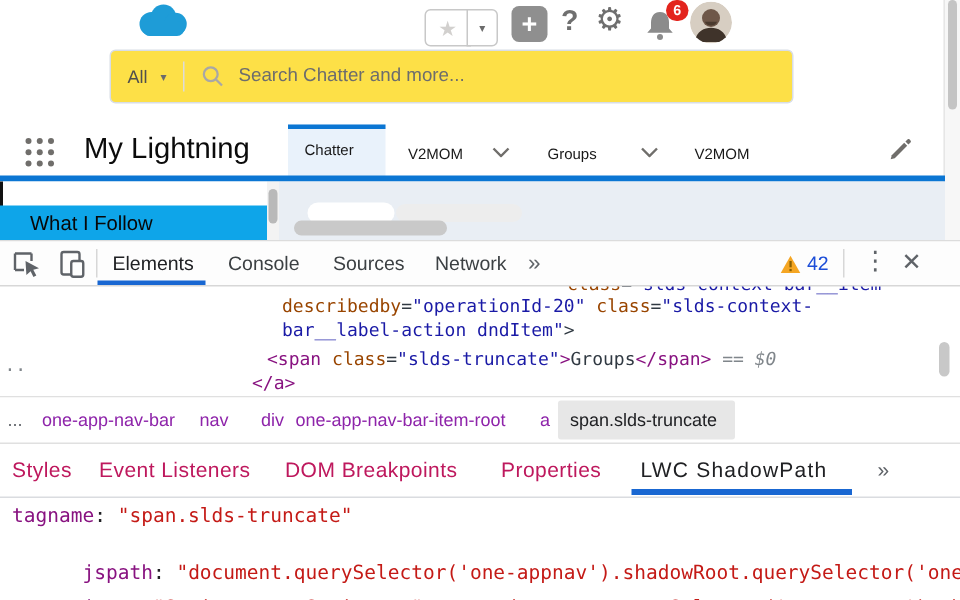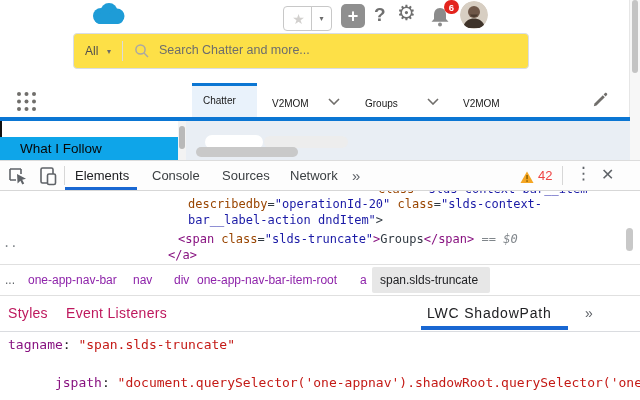--- a/index.html
+++ b/index.html
@@ -104,20 +104,21 @@
           <circle cx="19" cy="4" r="2"></circle>
         <circle cx="4" cy="11.5" r="2"></circle>
           <circle cx="11.5" cy="11.5" r="2"></circle>
           <circle cx="19" cy="11.5" r="2"></circle>
         <circle cx="4" cy="19" r="2"></circle>
           <circle cx="11.5" cy="19" r="2"></circle>
           <circle cx="19" cy="19" r="2"></circle>
       </g>
     </svg>
   </div>
+  <div class="abs" style="left:56px;top:88px;font-size:19.5px;color:#0b0b0b;">My Lightning</div>
 
   <div class="abs chatter-tab" style="left:192px;top:83px;width:65px;height:35px;">
     <span class="nav-tab-label abs" style="left:11px;top:9px;">Chatter</span>
   </div>
   <div class="abs" style="left:272px;top:93px;">
     <span class="nav-tab-label">V2MOM</span>
   </div>
   <svg class="abs" style="left:328px;top:98px;" width="12" height="7" viewBox="0 0 12 7">
     <polyline points="1,1 6,6 11,1" fill="none" stroke="#706e6b" stroke-width="1.6"></polyline>
   </svg>
@@ -173,21 +174,21 @@
   <span class="abs dt-tab" style="left:290px;top:168px;">Network</span>
   <span class="abs dt-tab" style="left:352px;top:167px;font-size:15px;color:#5f6368;">»</span>
 
   <div class="abs" style="left:520px;top:170px;">
     <svg width="14" height="13" viewBox="0 0 14 13">
       <path d="M7 0.5 L13.5 12 L0.5 12 Z" fill="#f5a623"></path>
       <rect x="6.3" y="4" width="1.5" height="4.2" fill="#8a6000"></rect>
       <rect x="6.3" y="9.3" width="1.5" height="1.5" fill="#8a6000"></rect>
     </svg>
   </div>
-  <span class="abs" style="left:538px;top:168px;font-size:13px;color:#ef4444;">42</span>
+  <span class="abs" style="left:538px;top:168px;font-size:13px;color:#1d4ed8;">42</span>
   <div class="abs" style="left:562px;top:166px;width:1px;height:19px;background:#d7d7d7;"></div>
   <span class="abs" style="left:575px;top:163px;font-size:17px;color:#5f6368;">⋮</span>
   <span class="abs" style="left:601px;top:165px;font-size:16px;color:#5f6368;">✕</span>
 
   <div id="code-lines">
       <div class="code-line" style="left: 378px; top: -9px;"><span class="tok-attr">class</span><span class="tok-plain">=</span><span class="tok-value">"slds-context-bar__item"</span></div>
       <div class="code-line" style="left: 188px; top: 6px;"><span class="tok-attr">describedby</span><span class="tok-plain">=</span><span class="tok-value">"operationId-20"</span><span class="tok-plain"> </span><span class="tok-attr">class</span><span class="tok-plain">=</span><span class="tok-value">"slds-context-</span></div>
       <div class="code-line" style="left: 188px; top: 22px;"><span class="tok-value">bar__label-action dndItem"</span><span class="tok-plain">&gt;</span></div>
       <div class="code-line" style="left: 178px; top: 41px;"><span class="tok-tag">&lt;span</span><span class="tok-plain"> </span><span class="tok-attr">class</span><span class="tok-plain">=</span><span class="tok-value">"slds-truncate"</span><span class="tok-tag">&gt;</span><span class="tok-plain">Groups</span><span class="tok-tag">&lt;/span&gt;</span><span class="tok-dim"> == $0</span></div>
       <div class="code-line" style="left: 168px; top: 57px;"><span class="tok-tag">&lt;/a&gt;</span></div>
@@ -205,20 +206,22 @@
     <span class="abs crumb" style="left:360px;">a</span>
     <div class="abs" style="left:372px;top:2px;width:118px;height:26px;background:#e7e7e7;border-radius:2px;">
       <span class="abs" style="left:8px;top:0;font-size:12px;color:#202124;line-height:26px;">span.slds-truncate</span>
     </div>
   </div>
   <div class="abs hairline" style="top:295px;background:#e0e0e0;"></div>
 
   <div class="abs" style="left:0;top:296px;width:640px;height:35px;background:#fff;">
     <span class="abs side-tab" style="left:8px;">Styles</span>
     <span class="abs side-tab" style="left:66px;">Event Listeners</span>
+    <span class="abs side-tab" style="left:190px;">DOM Breakpoints</span>
+    <span class="abs side-tab" style="left:334px;">Properties</span>
     <span class="abs side-tab active" style="left:427px;letter-spacing:.8px;">LWC ShadowPath</span>
     <span class="abs side-tab" style="left:585px;color:#5f6368;">»</span>
   </div>
   <div class="abs" style="left:421px;top:326px;width:147px;height:4px;background:#1967d2;"></div>
   <div class="abs hairline" style="top:331px;background:#dadce0;"></div>
 
   <div class="abs" style="left:0;top:332px;width:640px;height:68px;background:#fff;">
     <div class="abs mono" style="left:8px;top:5px;font-size:13px;">
       <span class="prop-key">tagname</span><span class="prop-sep">: </span><span class="prop-val">"span.slds-truncate"</span>
     </div>

